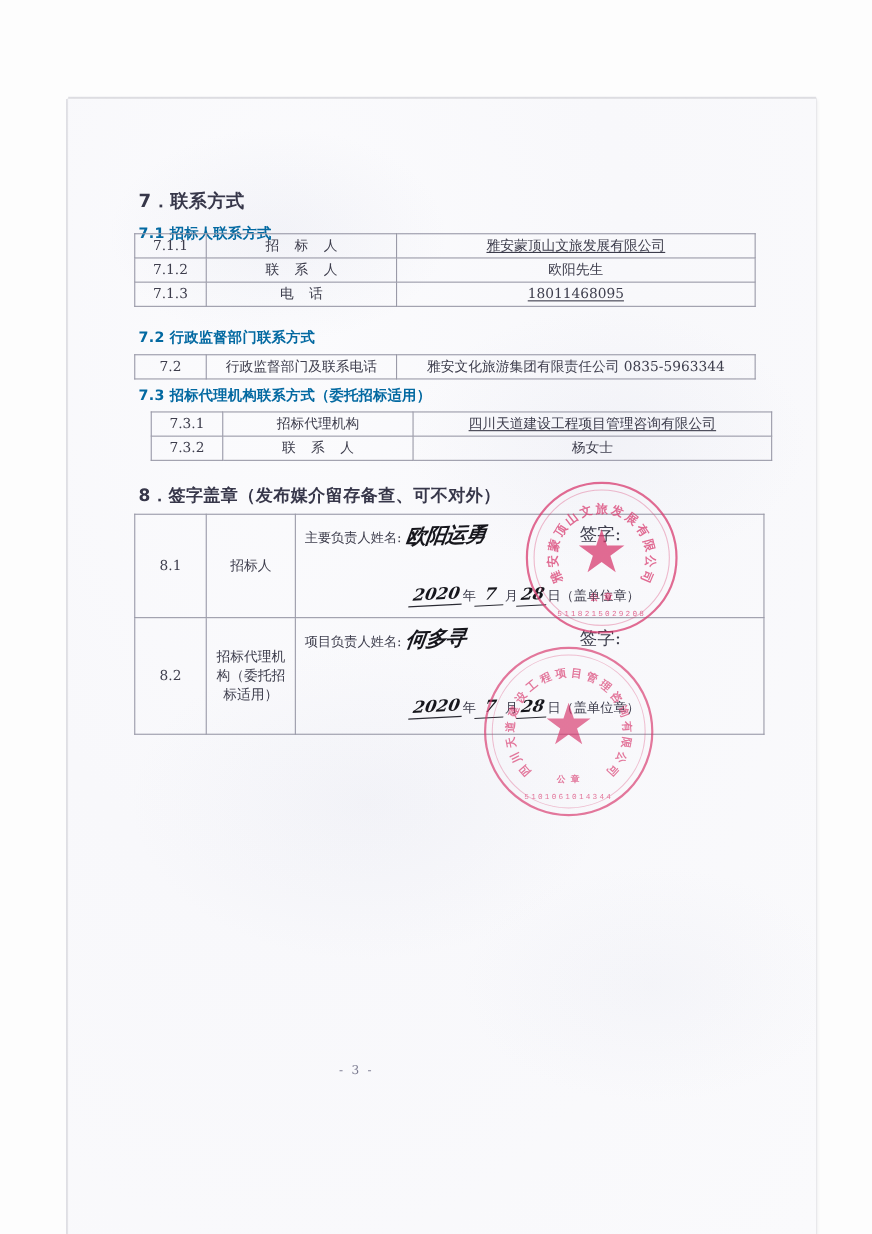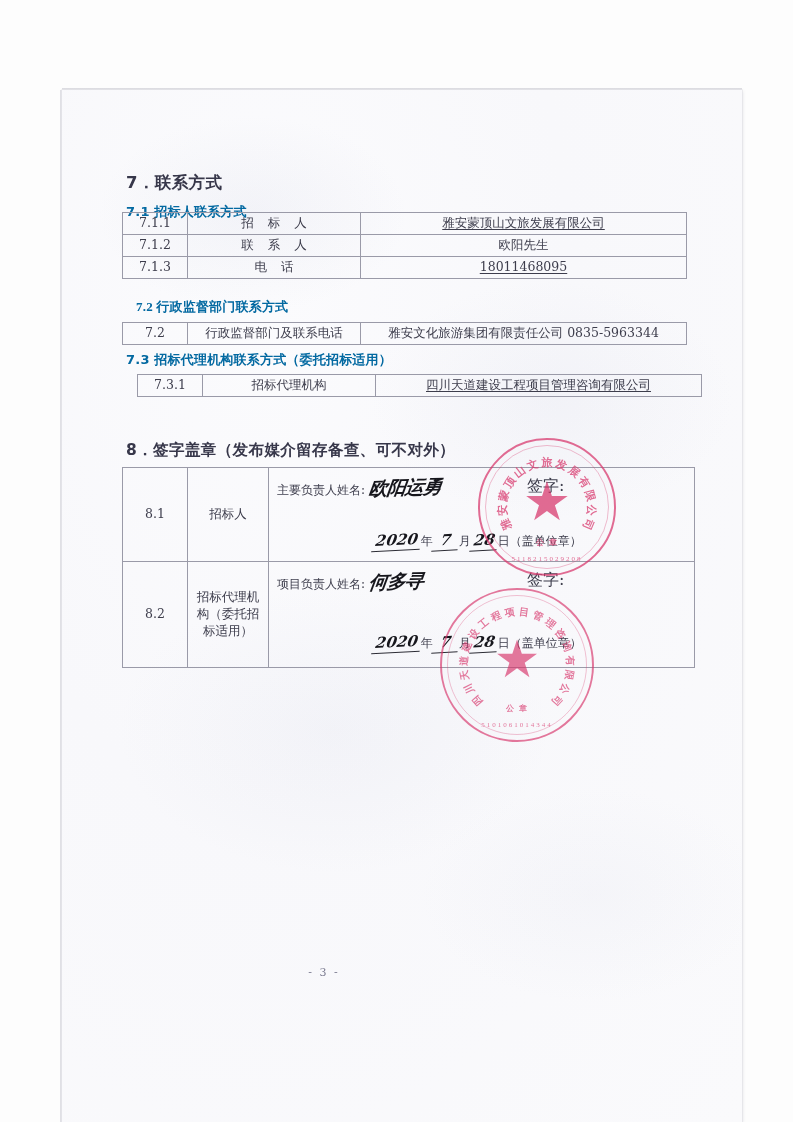--- a/index.html
+++ b/index.html
@@ -199,21 +199,21 @@
     font-weight: bold;
     color: #d8356b;
     transform-origin: 0 0;
     white-space: nowrap;
   }
   .seal-code {
     position: absolute;
     left: 0; right: 0;
     bottom: 11px;
     text-align: center;
-    font-family: Liberation Serif, serif;
+    font-family: Liberation Mono, monospace;
     font-size: 7px;
     letter-spacing: 2px;
     color: #d8356b;
   }
   .seal-sub {
     position: absolute;
     left: 0; right: 0;
     bottom: 26px;
     text-align: center;
     font-family: "DejaVu Sans", "Liberation Sans", sans-serif;
@@ -277,40 +277,45 @@
         <td class="c-val">欧阳先生</td>
       </tr>
       <tr class="r-small">
         <td class="c-idx">7.1.3</td>
         <td class="c-lab"><span class="spaced">电    话</span></td>
         <td class="c-val"><span class="u-line">18011468095</span></td>
       </tr>
     </tbody>
   </table>
 
-  <div class="h2" style="left:136px; top:298px;font-family:Liberation Serif, serif;">7.2 行政监督部门联系方式</div>
+  <div class="h2" style="left:126px; top:298px;">7.2 行政监督部门联系方式</div>
 
   <table class="doc-table" id="table-72" style="left:122px; top:322px; width:561px;padding-left:36px;">
     <tbody>
       <tr class="r-small">
         <td class="c-idx">7.2</td>
         <td class="c-lab">行政监督部门及联系电话</td>
         <td class="c-val">雅安文化旅游集团有限责任公司 0835-5963344</td>
       </tr>
     </tbody>
   </table>
 
   <div class="h2" style="left:126px; top:351px;">7.3 招标代理机构联系方式（委托招标适用）</div>
 
   <table class="doc-table" id="table-73" style="left:122px; top:374px; width:561px;margin-left:15px;">
     <tbody>
       <tr class="r-small">
         <td class="c-idx">7.3.1</td>
         <td class="c-lab">招标代理机构</td>
         <td class="c-val"><span class="u-line">四川天道建设工程项目管理咨询有限公司</span></td>
+      </tr>
+      <tr class="r-small">
+        <td class="c-idx">7.3.2</td>
+        <td class="c-lab"><span class="spaced">联 系 人</span></td>
+        <td class="c-val">杨女士</td>
       </tr>
     </tbody>
   </table>
 
   <div class="h1" style="left:126px; top:440px; font-size:15.5px;">8．签字盖章（发布媒介留存备查、可不对外）</div>
 
   <table class="doc-table" id="sig-table" style="left:122px; top:467px; width:561px;">
     <tbody>
 
       <tr>

